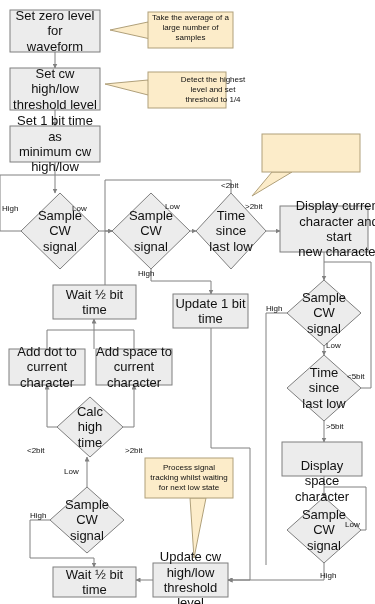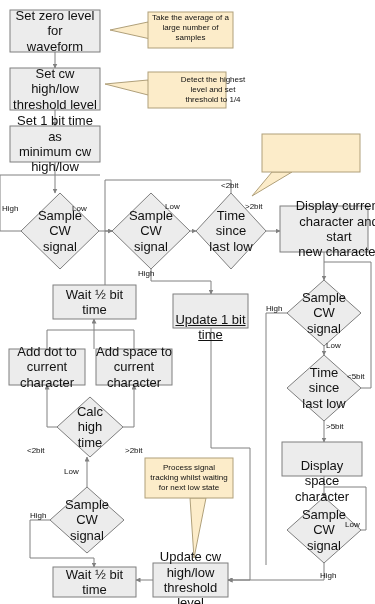--- a/index.html
+++ b/index.html
@@ -167,21 +167,21 @@
 waveform</div><div class="lbl" style="left: 10px; top: 68px; width: 90px; height: 42px;">Set cw high/low
 threshold level</div><div class="lbl" style="left: 10px; top: 126px; width: 90px; height: 36px;">Set 1 bit time as
 minimum cw high/low</div><div class="lbl" style="left: 21px; top: 193px; width: 78px; height: 76px;">Sample
 CW
 signal</div><div class="lbl" style="left: 112px; top: 193px; width: 78px; height: 76px;">Sample
 CW
 signal</div><div class="lbl" style="left: 196px; top: 193px; width: 70px; height: 76px;">Time
 since
 last low</div><div class="lbl" style="left: 280px; top: 206px; width: 88px; height: 46px; padding-left: 15px;">Display current
 character and start
-new character</div><div class="lbl" style="left: 53px; top: 285px; width: 83px; height: 34px;">Wait ½ bit time</div><div class="lbl" style="left: 173px; top: 310px; width: 75px; height: 34px; text-decoration: underline;">Update 1 bit time</div><div class="lbl" style="left: 287px; top: 280px; width: 74px; height: 66px;">Sample
+new character</div><div class="lbl" style="left: 53px; top: 285px; width: 83px; height: 34px;">Wait ½ bit time</div><div class="lbl" style="left: 173px; top: 294px; width: 75px; height: 34px;">Update 1 bit time</div><div class="lbl" style="left: 287px; top: 280px; width: 74px; height: 66px;">Sample
 CW
 signal</div><div class="lbl" style="left: 287px; top: 355px; width: 74px; height: 66px;">Time
 since
 last low</div><div class="lbl" style="left: 282px; top: 464px; width: 80px; height: 34px;">Display space
 character</div><div class="lbl" style="left: 287px; top: 497px; width: 74px; height: 66px;">Sample
 CW
 signal</div><div class="lbl" style="left: 9px; top: 349px; width: 76px; height: 36px;">Add dot to current
 character</div><div class="lbl" style="left: 96px; top: 349px; width: 76px; height: 36px;">Add space to current
 character</div><div class="lbl" style="left: 57px; top: 397px; width: 66px; height: 60px;">Calc
 high

